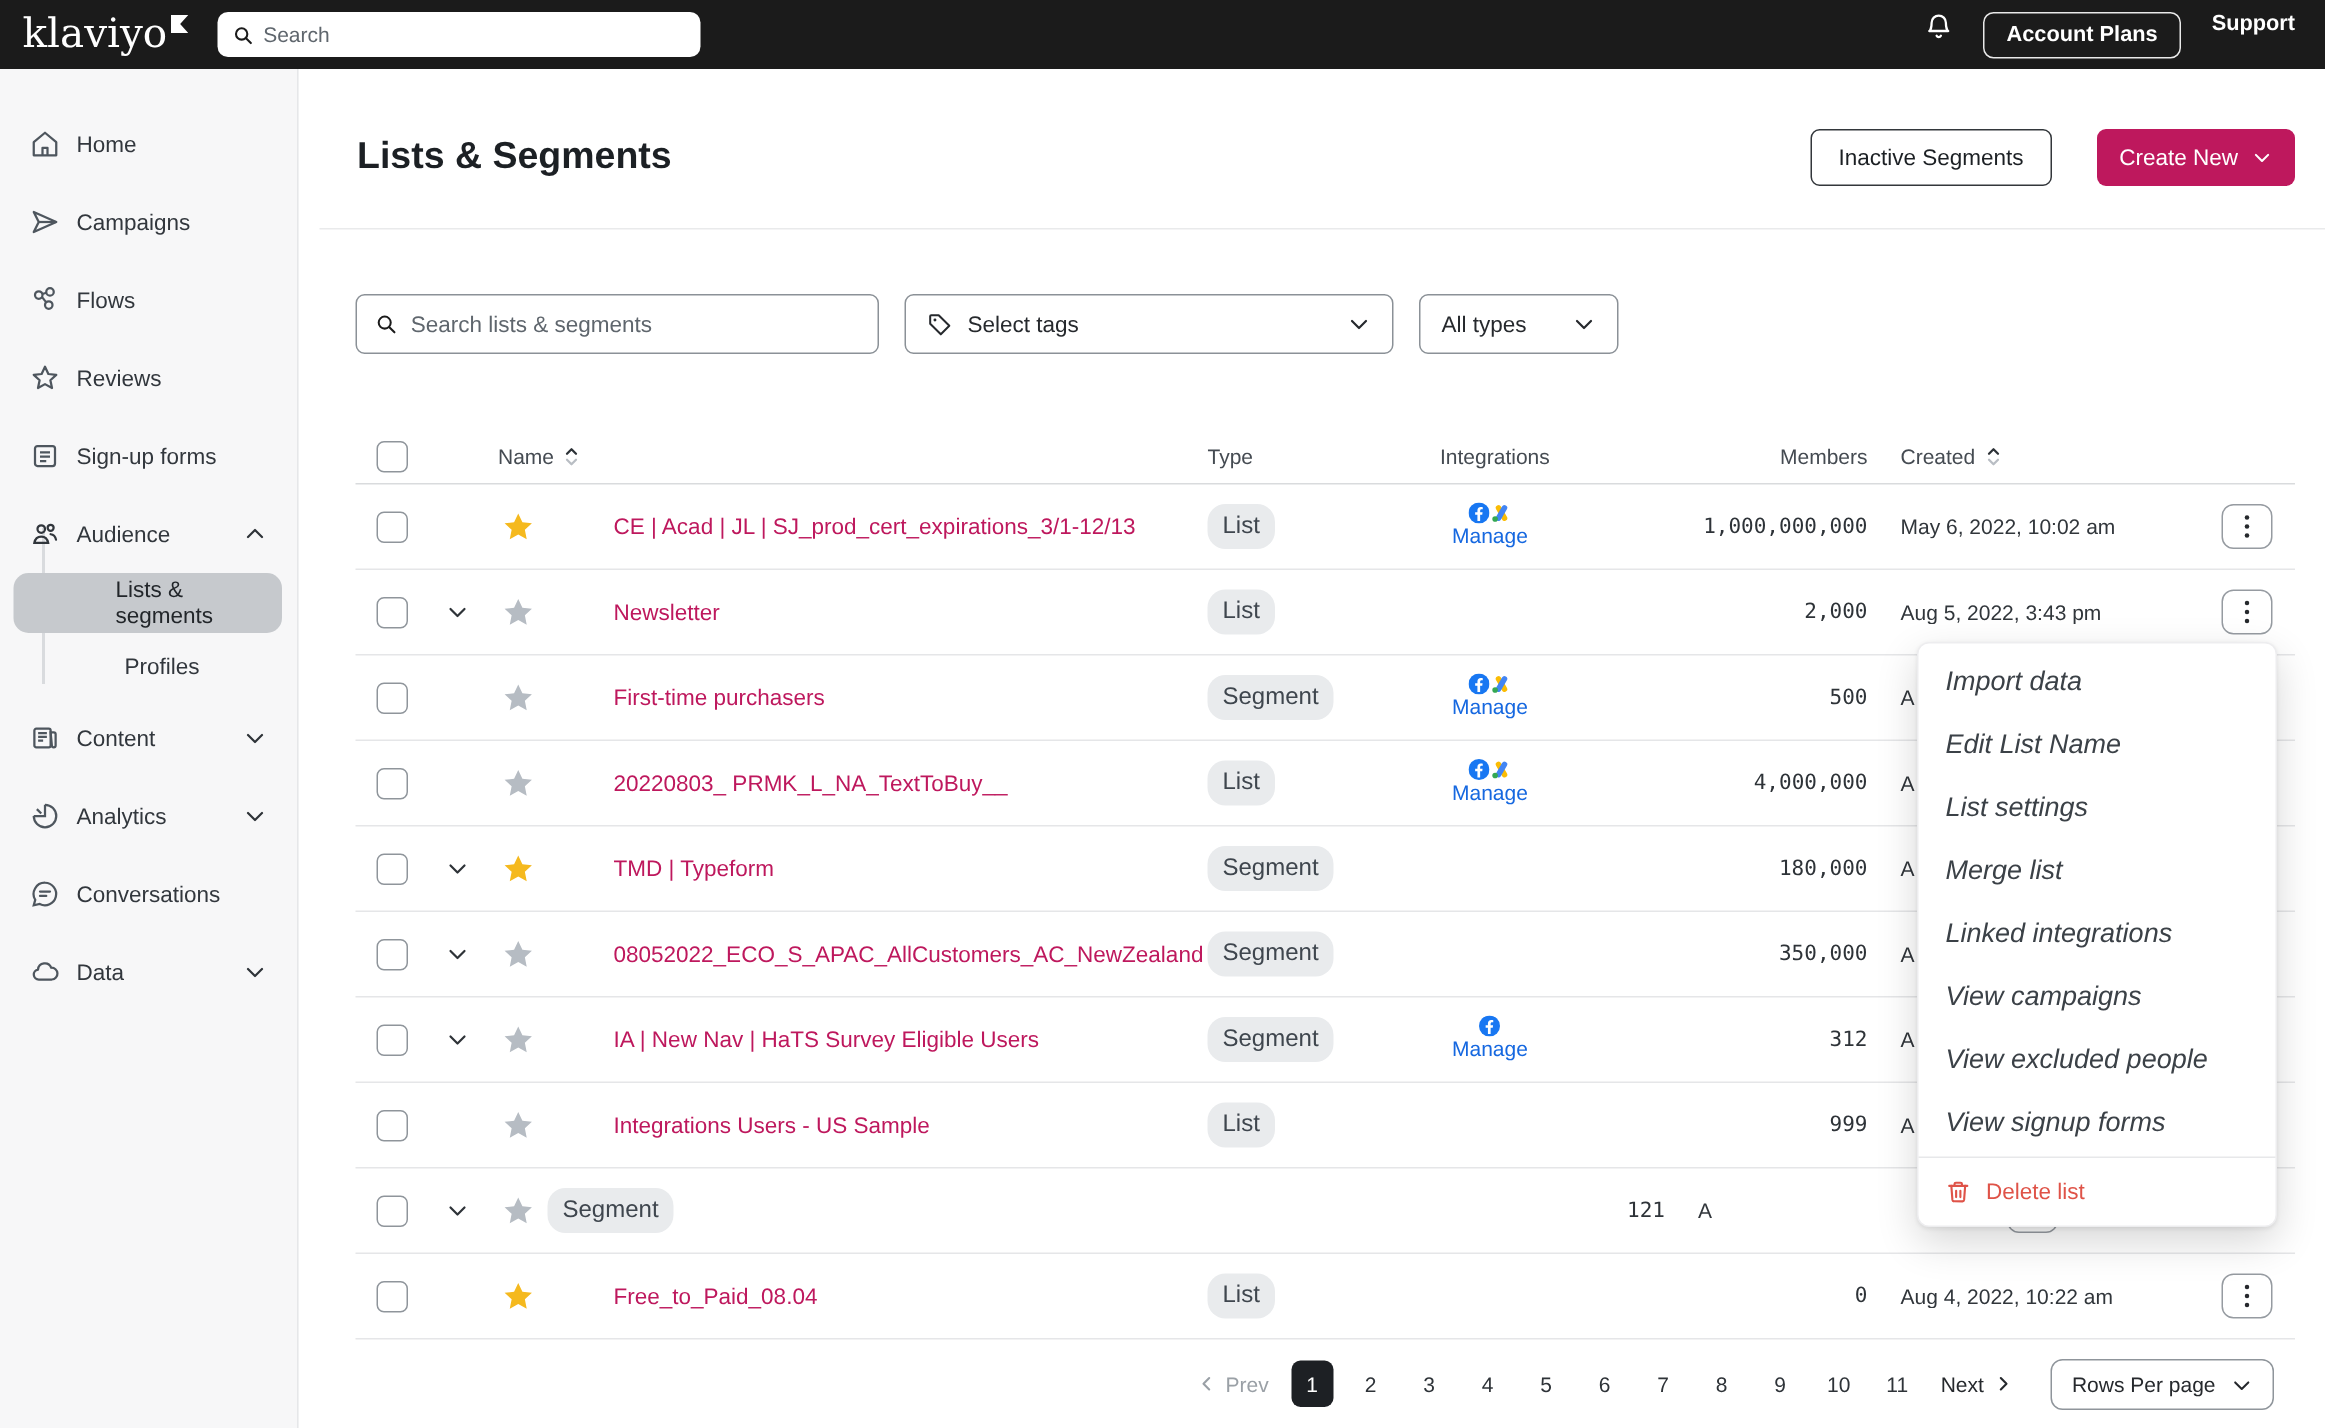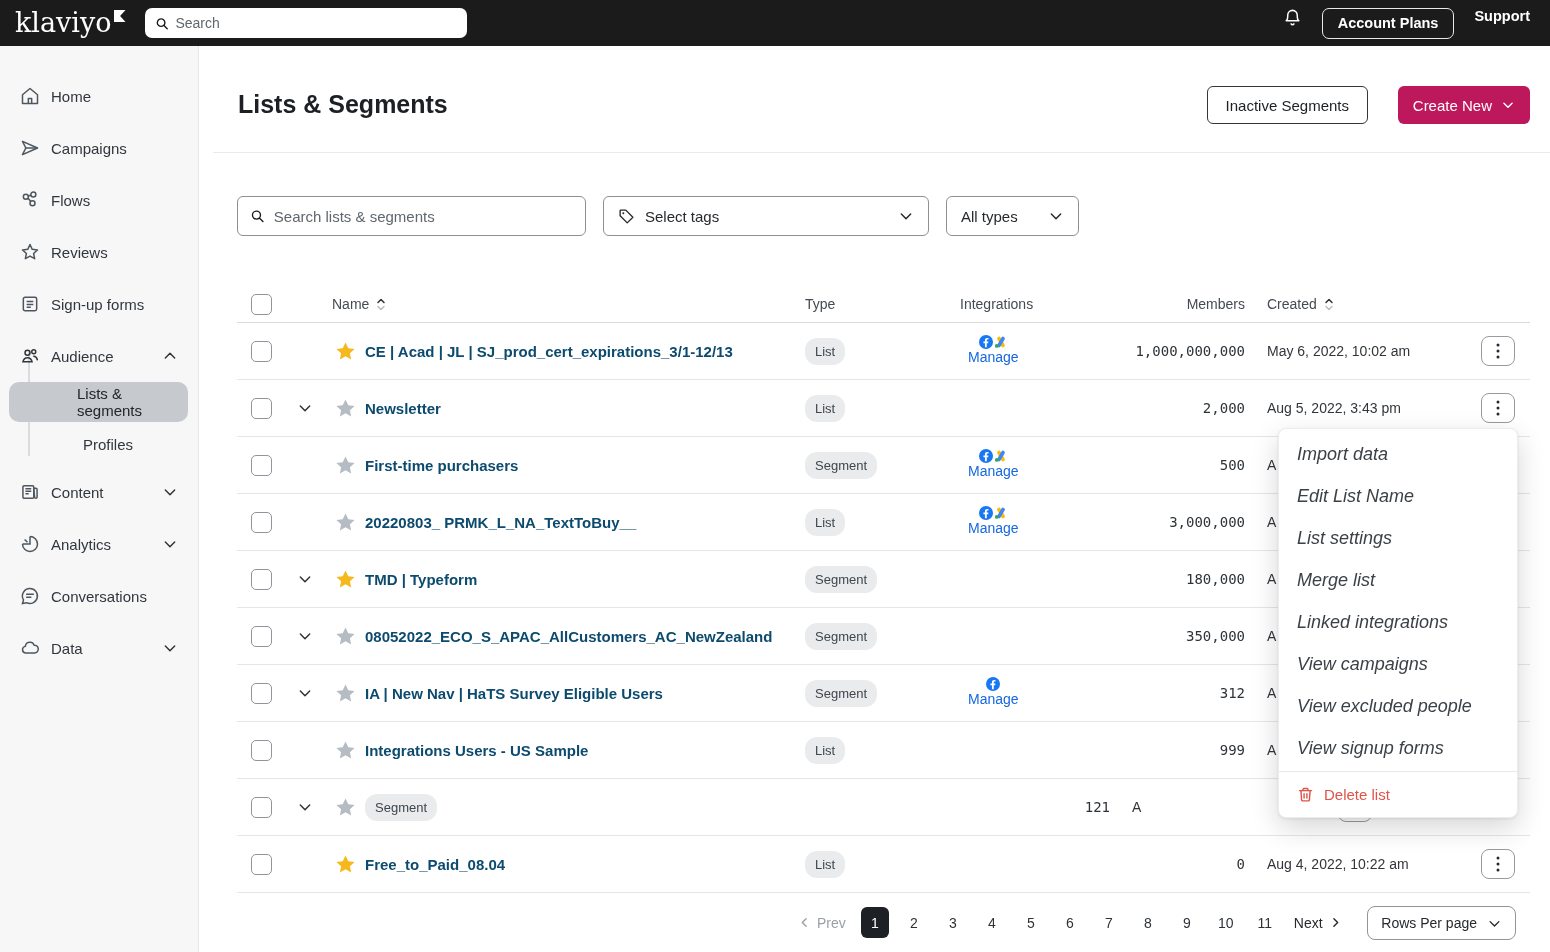--- a/index.html
+++ b/index.html
@@ -69,23 +69,23 @@
   .thead .th-name { padding-left:47px; display:flex; align-items:center; gap:6px; }
   .thead .th-members { text-align:right; }
   .thead .th-created { padding-left:22px; display:flex; align-items:center; gap:6px; }
   .trow { display:grid; grid-template-columns:48px 40px 40px 1fr 155px 150px 135px 220px 65px;
     height:57px; align-items:center; border-bottom:1px solid #e5e6e8; }
   .cb { width:21px; height:21px; border:1.5px solid #8f959b; border-radius:5px; background:#fff;
     justify-self:center; cursor:pointer; }
   .thead .cb { justify-self:center; }
   .row-chev { justify-self:center; display:flex; cursor:pointer; }
   .row-star { justify-self:center; display:flex; cursor:pointer; }
-  .row-name { font-size:15px; font-weight:700; color:#0c4a6e; text-decoration:none; cursor:pointer;
-    white-space:nowrap; overflow:hidden; }
-  .badge { display:inline-block; background:#e9ebed; color:#3f464e; font-size:13px;
+  .row-name { font-size:15px; font-weight:400; color:#be185d; text-decoration:none; cursor:pointer;
+    white-space:nowrap; overflow:hidden;margin-left:44px; }
+  .badge { display:inline-block; background:#e9ebed; color:#3f464e; font-size:16px;
     padding:6px 10px; border-radius:12px; }
   .int-cell { padding-left:8px; }
   .int-wrap { display:inline-flex; flex-direction:column; align-items:center; line-height:1.25; }
   .int-icons { display:flex; gap:1px; }
   .manage { font-size:14px; color:#1668e0; cursor:pointer; }
   .members { font-family:"DejaVu Sans Mono", monospace; font-size:14px; color:#2e3338; text-align:right; }
   .created { padding-left:22px; font-size:14px; color:#31363b; white-space:nowrap; overflow:hidden; }
   .kebab { width:34px; height:30px; border:1px solid #969ba1; border-radius:8px; background:#fff;
     justify-self:center; display:flex; align-items:center; justify-content:center; cursor:pointer; }
 
@@ -462,21 +462,21 @@
                 </svg>
                 <svg width="14" height="14" viewBox="0 0 24 24">
                   <rect x="8.8" y="2" width="6.4" height="20" rx="3.2" fill="#fbbc04" transform="rotate(-30 12 12)"></rect>
                   <rect x="8.8" y="2" width="6.4" height="20" rx="3.2" fill="#4285f4" transform="rotate(30 12 12)"></rect>
                   <circle cx="4.7" cy="18.8" r="3.2" fill="#34a853"></circle>
                 </svg>
               </span>
               <a class="manage">Manage</a>
             </span>
           </span>
-          <span class="members">3,000,000</span>
+          <span class="members">4,000,000</span>
           <span class="created">A</span>
           <button class="kebab">
             <svg width="4" height="16" viewBox="0 0 4 18">
               <circle cx="2" cy="2.2" r="1.7" fill="#26292d"></circle>
               <circle cx="2" cy="9" r="1.7" fill="#26292d"></circle>
               <circle cx="2" cy="15.8" r="1.7" fill="#26292d"></circle>
             </svg>
           </button>
         </div>
         <div class="trow">

